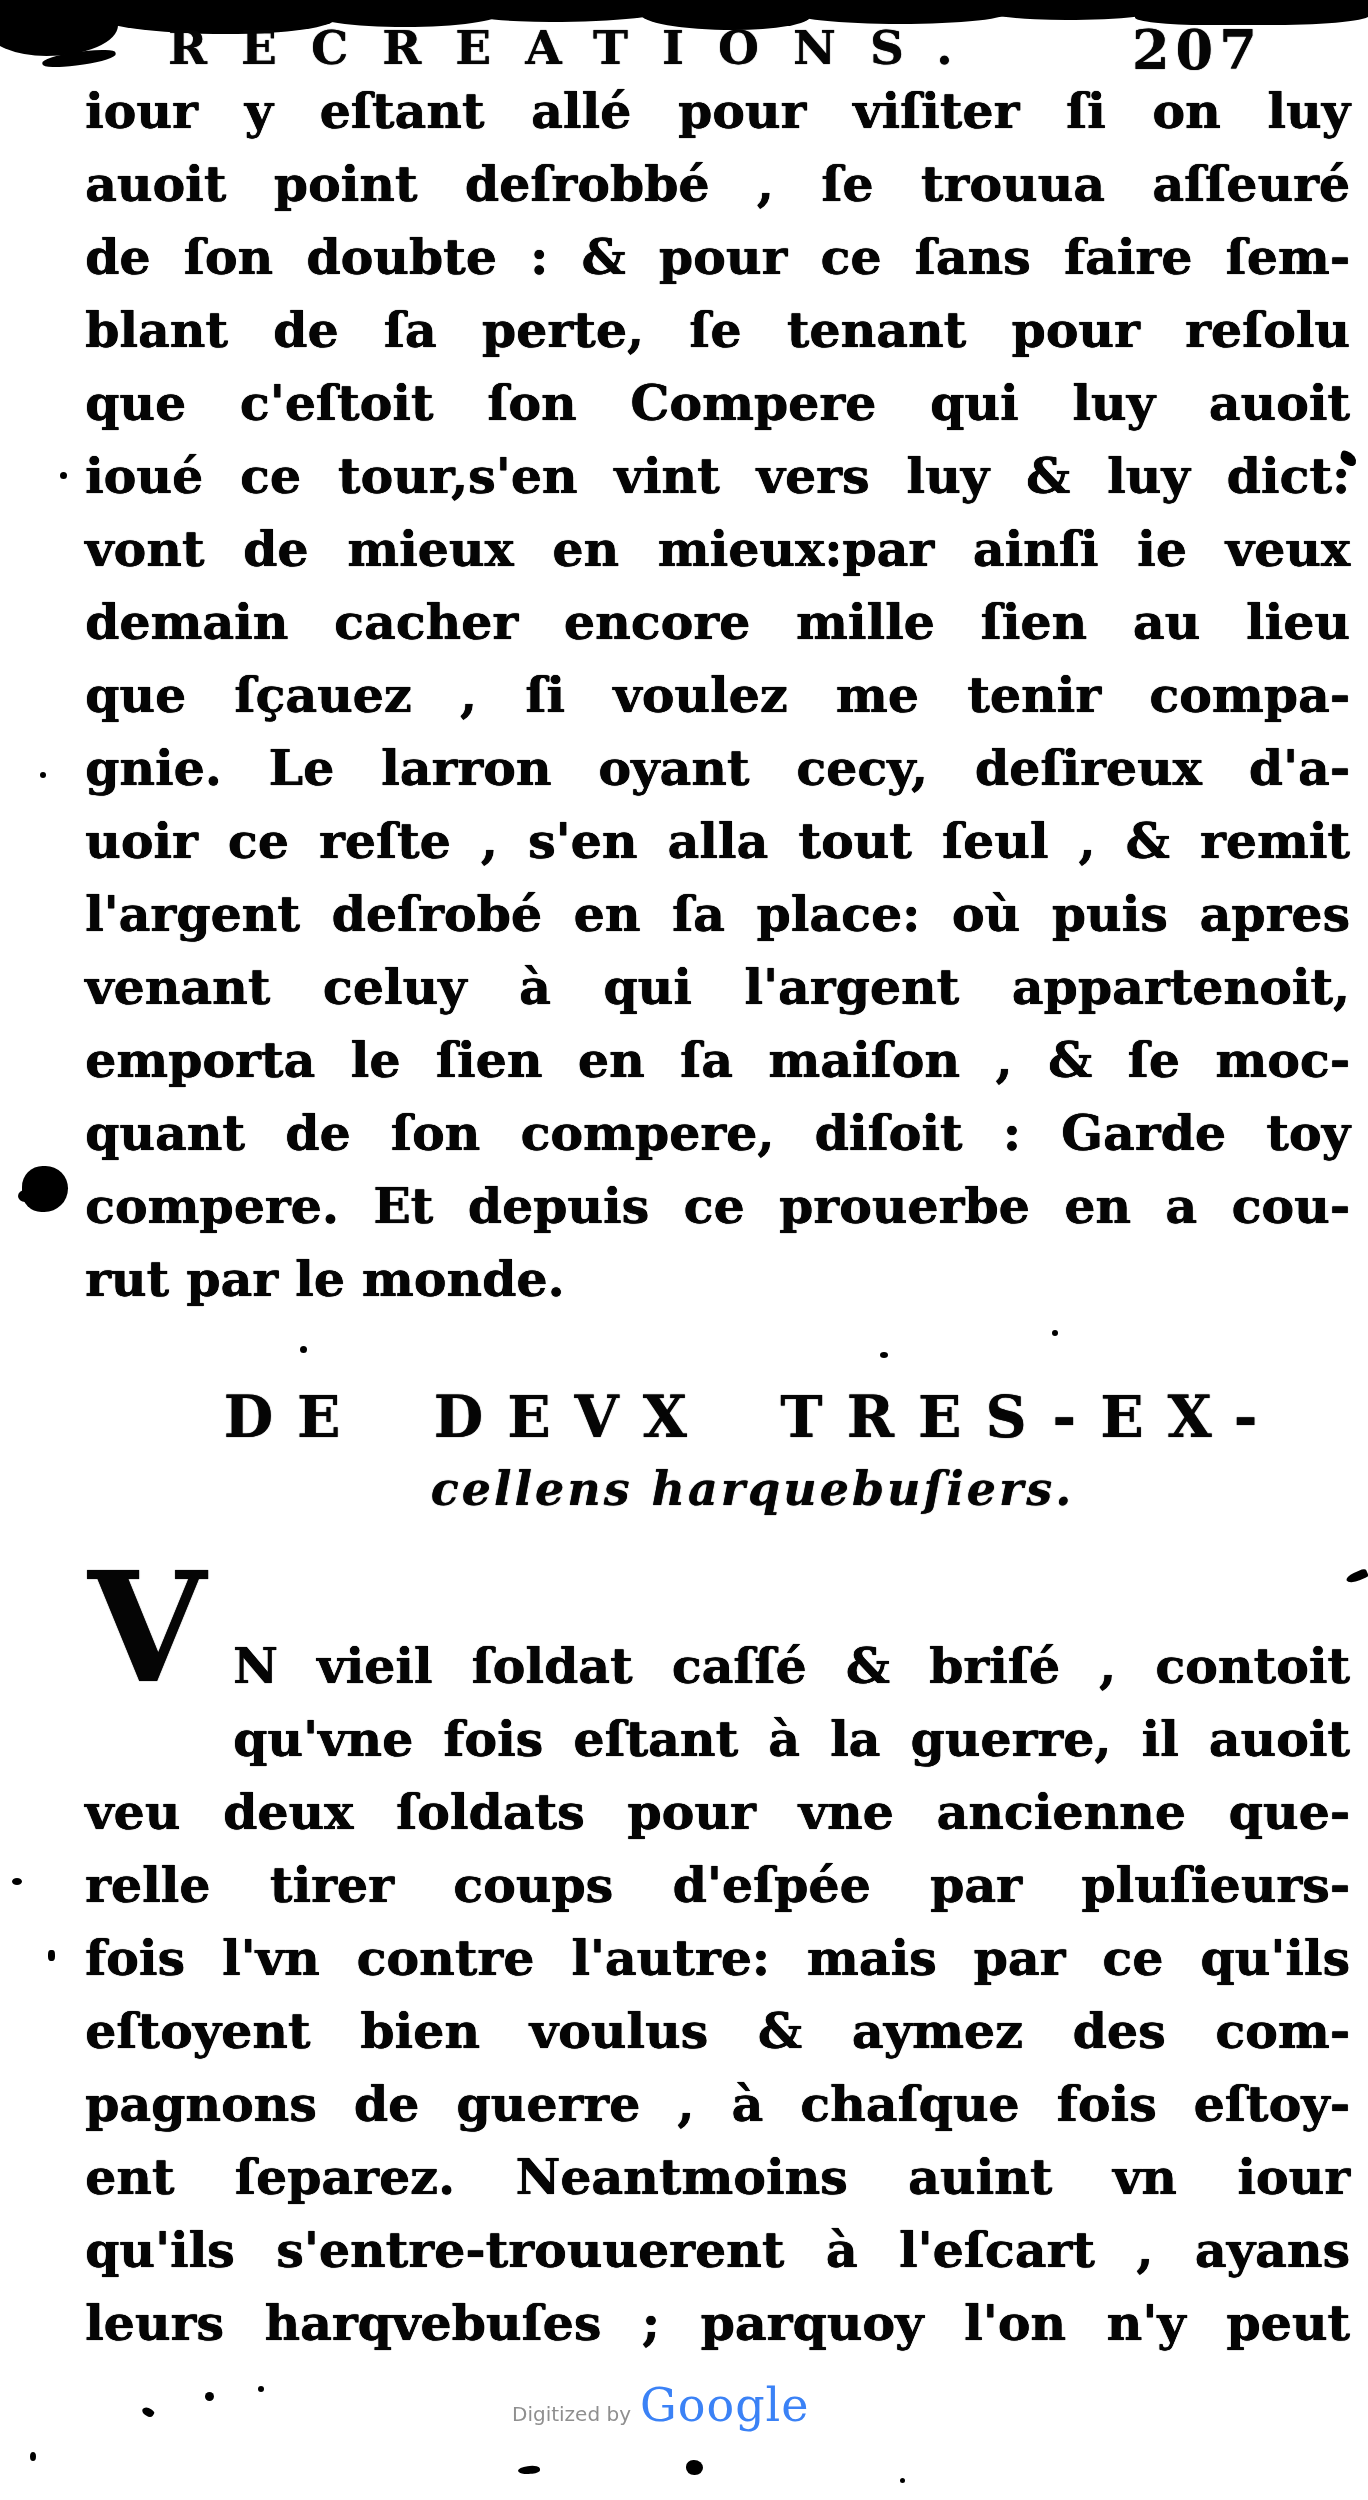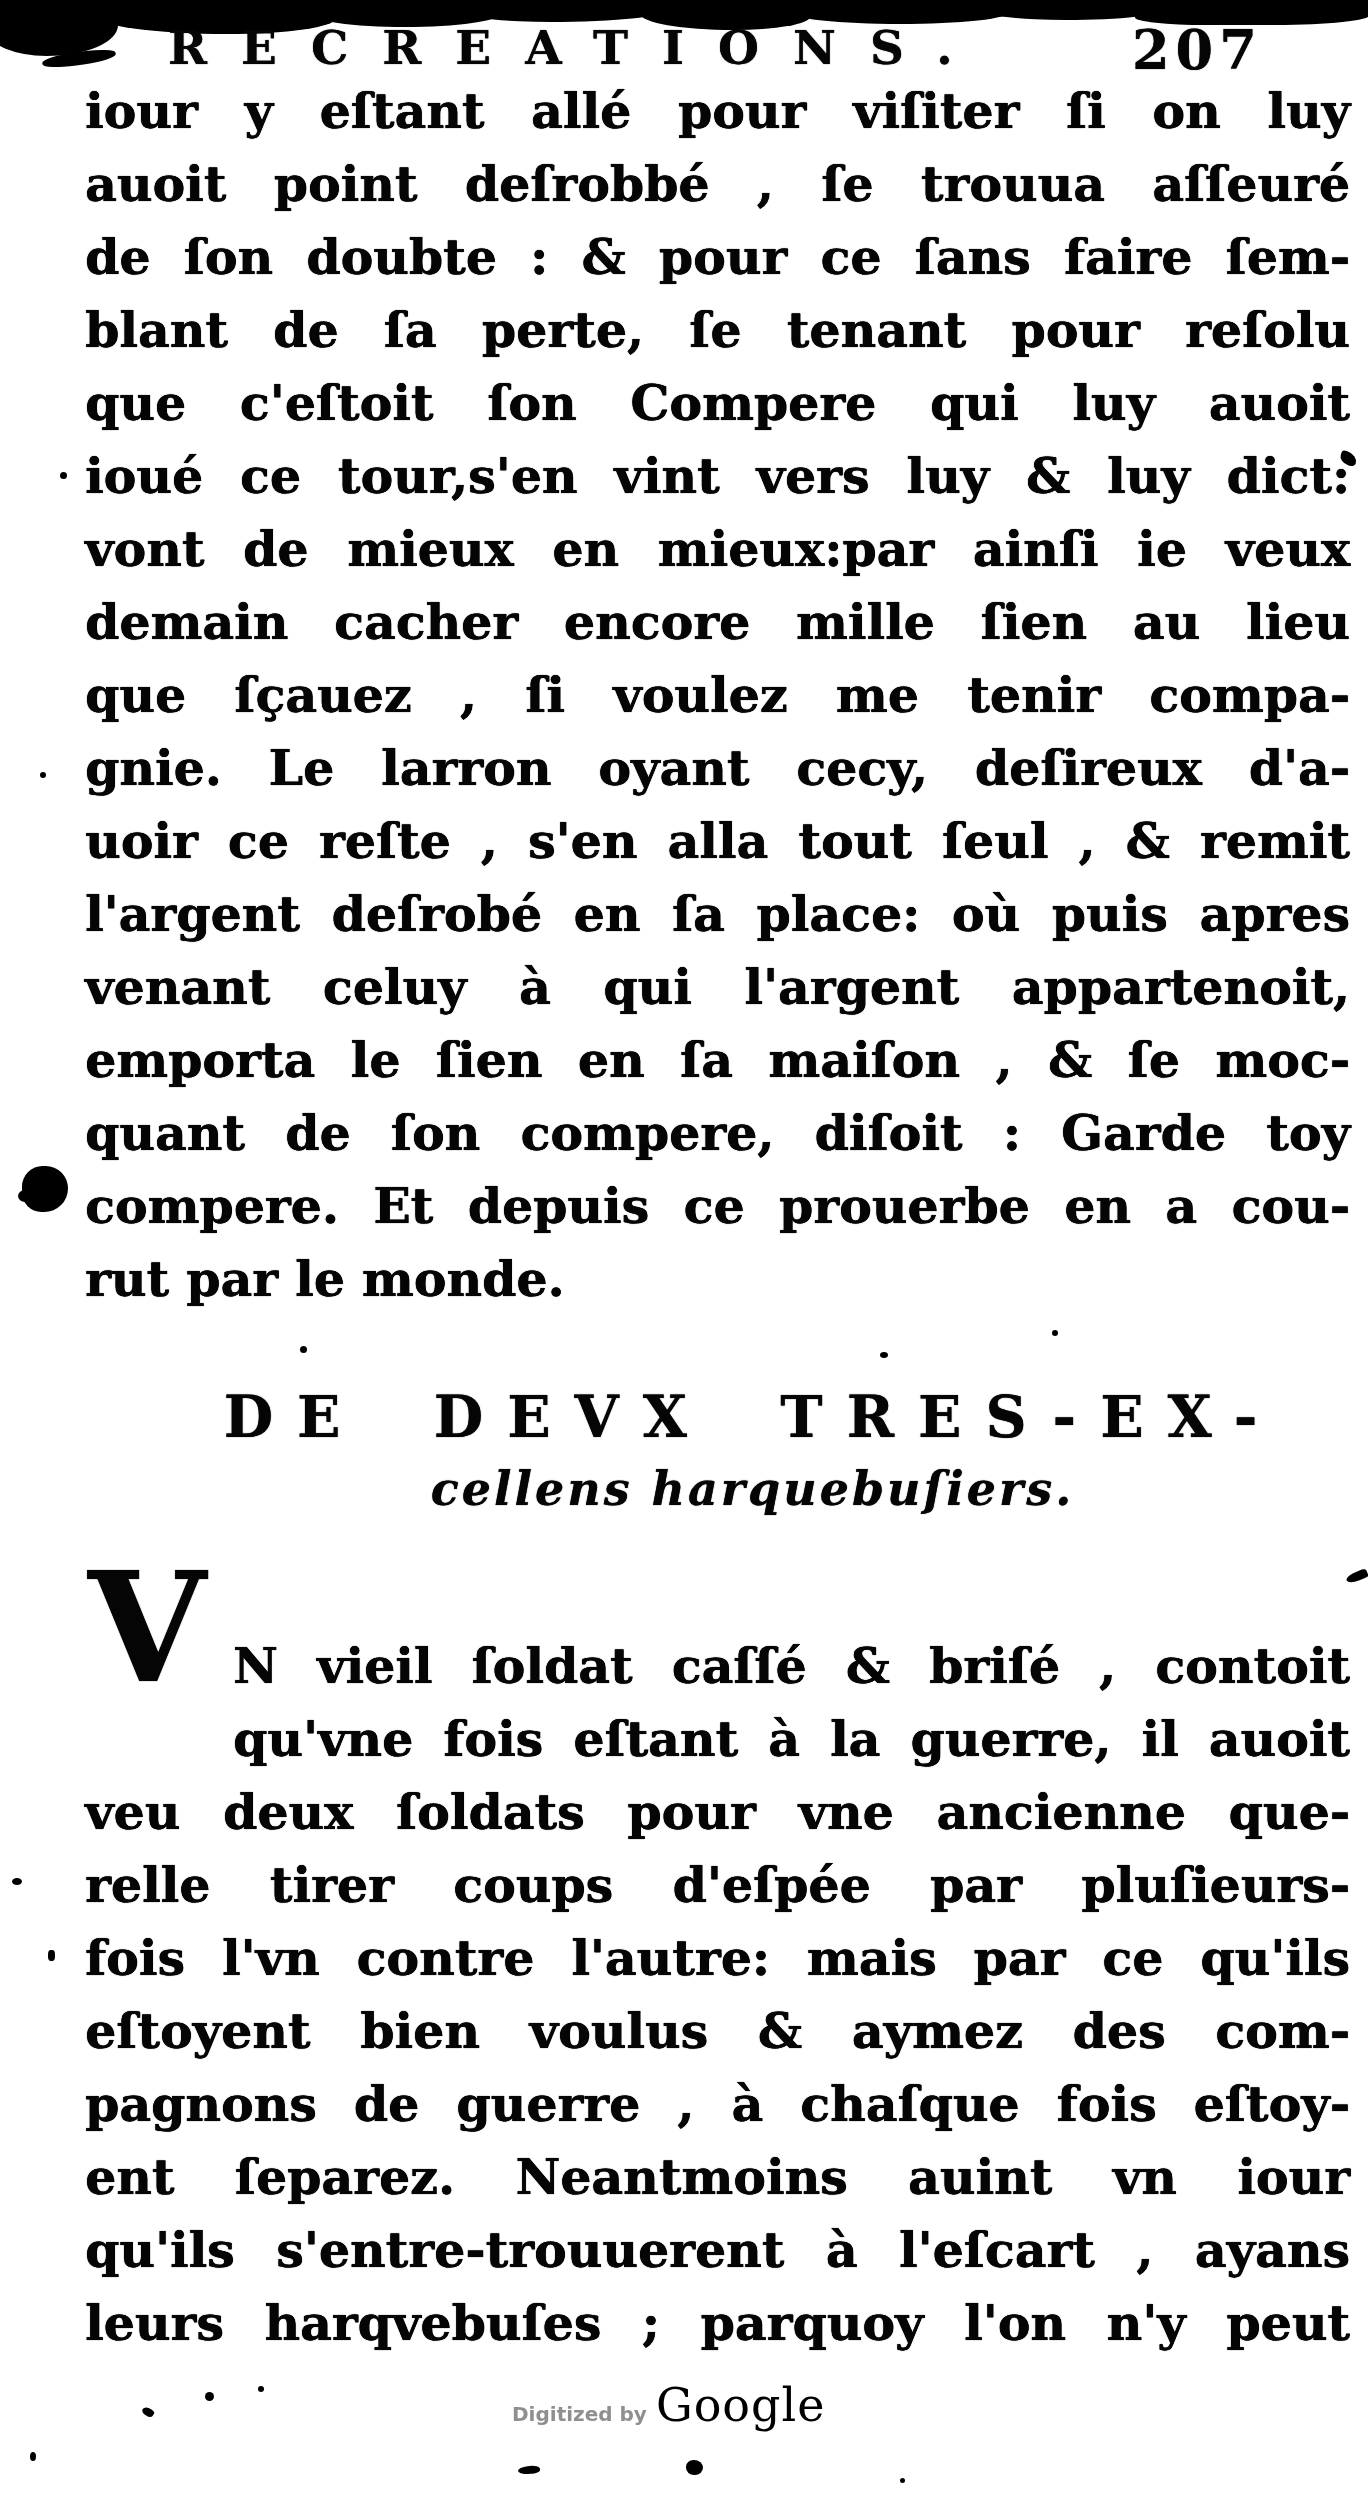--- a/index.html
+++ b/index.html
@@ -65,25 +65,25 @@
     text-shadow:0 0 1px #000;
   }
 
   
   .watermark{
     position:absolute;top:2378px;left:512px;
     display:flex;align-items:baseline;gap:9px;
   }
   .watermark .prefix{
     font-family:"DejaVu Sans", sans-serif;
-    font-size:20px;color:#8f8f8f;font-weight:bold;
+    font-size:20px;color:#8f8f8f;font-weight:normal;
   }
   .watermark .brand{
     font-family:"DejaVu Serif", serif;
-    font-size:46px;color:#000000;font-weight:normal;letter-spacing:1px;
+    font-size:46px;color:#3b82f6;font-weight:normal;letter-spacing:1px;
   }
 
   
   .speck{position:absolute;background:#000;border-radius:50%;}
 </style>
 </head>
 <body>
 
 <div id="page">
 

